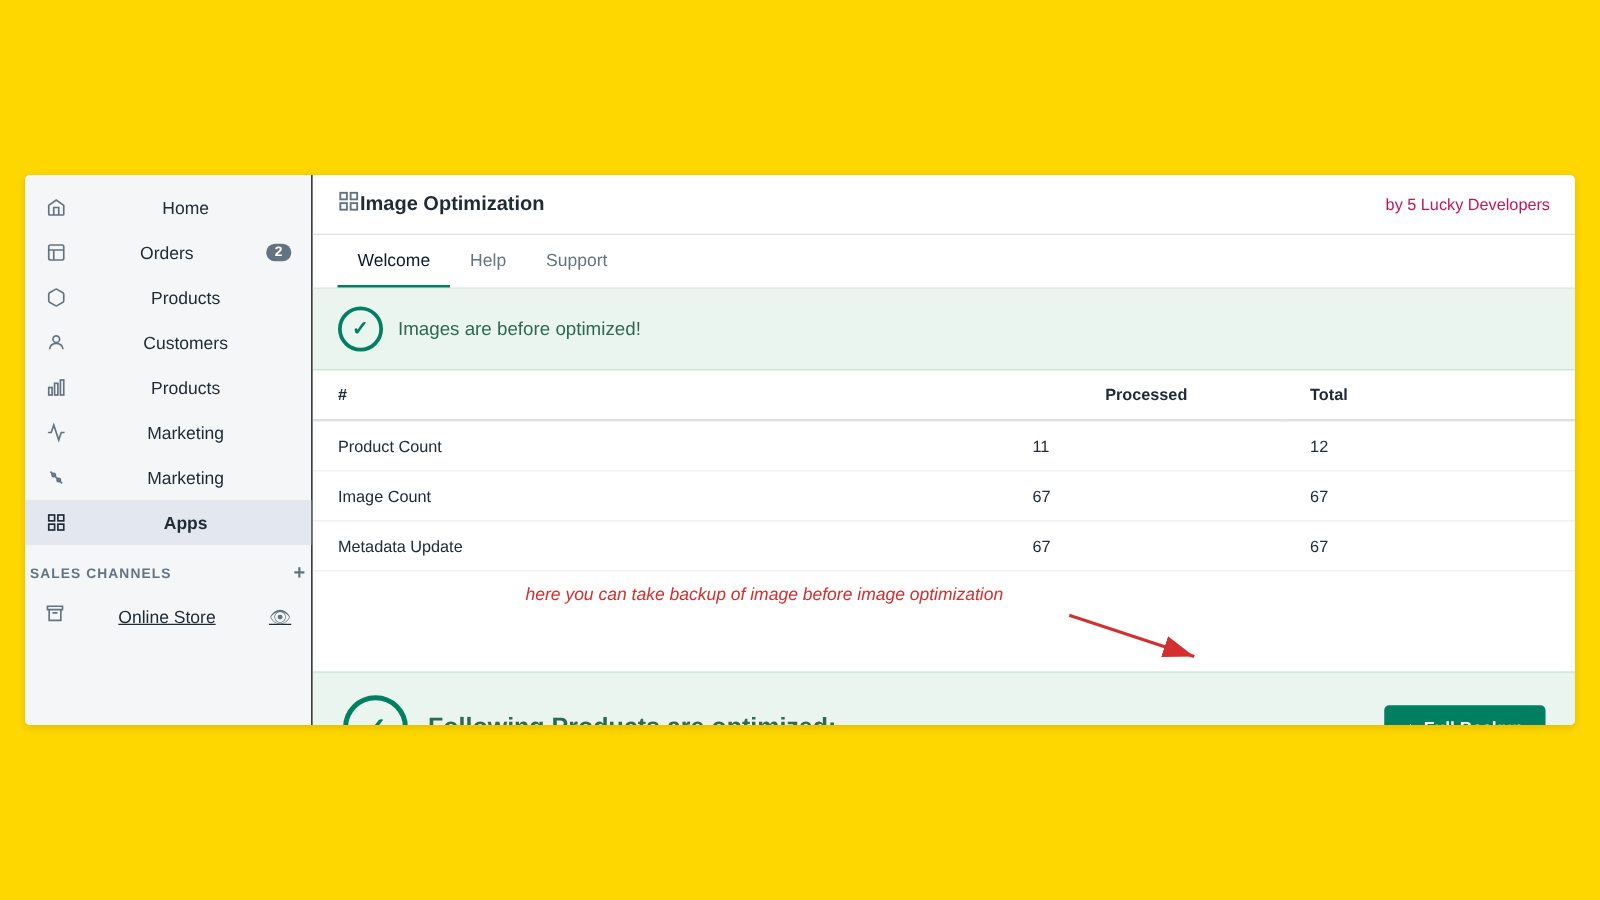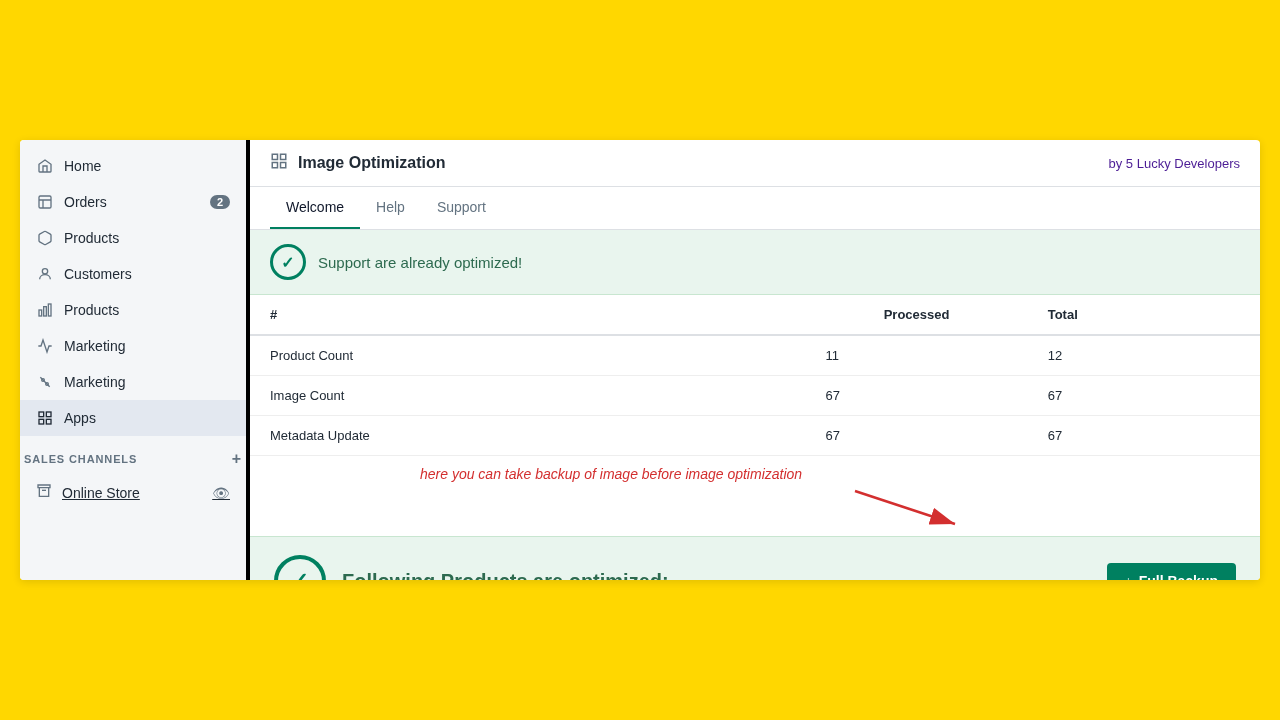--- a/index.html
+++ b/index.html
@@ -19,38 +19,39 @@
       display: flex;
       border-radius: 4px;
       overflow: hidden;
       box-shadow: 0 2px 8px rgba(0,0,0,0.12);
     }
     
     .sidebar {
       width: 230px;
       min-width: 230px;
       background: #f4f6f8;
-      border-right: 4px solid #000000;
+      border-right: 1px solid #000000;
       padding: 8px 0;
       display: flex;
       flex-direction: column;
+      text-align: center;
     }
     .sidebar-item {
       display: flex;
       align-items: center;
       padding: 9px 16px;
       cursor: pointer;
       font-size: 14px;
       color: #212b36;
       position: relative;
       gap: 10px;
     }
     .sidebar-item.active {
       background: #e3e8f0;
-      font-weight: 400;
+      font-weight: 700;
     }
     .sidebar-item .icon {
       width: 18px;
       height: 18px;
       display: flex;
       align-items: center;
       justify-content: center;
       color: #637381;
       flex-shrink: 0;
     }
@@ -101,31 +102,30 @@
     .app-header {
       display: flex;
       align-items: center;
       justify-content: space-between;
       padding: 12px 20px;
       border-bottom: 1px solid #dde0e4;
     }
     .app-header-left {
       display: flex;
       align-items: center;
-      gap: 10px;
       justify-content: space-between;
     }
     .app-title {
       font-size: 16px;
       font-weight: 600;
       color: #212b36;
     }
     .app-header-right {
       font-size: 13px;
-      color: #4c1d95;
+      color: #be185d;
     }
     .tabs-bar {
       display: flex;
       gap: 0;
       padding: 0 20px;
       border-bottom: 1px solid #dde0e4;
     }
     .tab {
       padding: 12px 16px;
       font-size: 14px;
@@ -369,21 +369,21 @@
       <div class="tab">Help</div>
       <div class="tab">Support</div>
     </div>
 
     <div class="content-area">
 
       <div class="green-banner-top">
         <div class="check-circle">
           <span>✓</span>
         </div>
-        <span class="banner-text">Support are already optimized!</span>
+        <span class="banner-text">Images are before optimized!</span>
       </div>
 
       <table class="stats-table">
         <thead>
           <tr>
             <th>#</th>
             <th>Processed</th>
             <th>Total</th>
           </tr>
         </thead>

